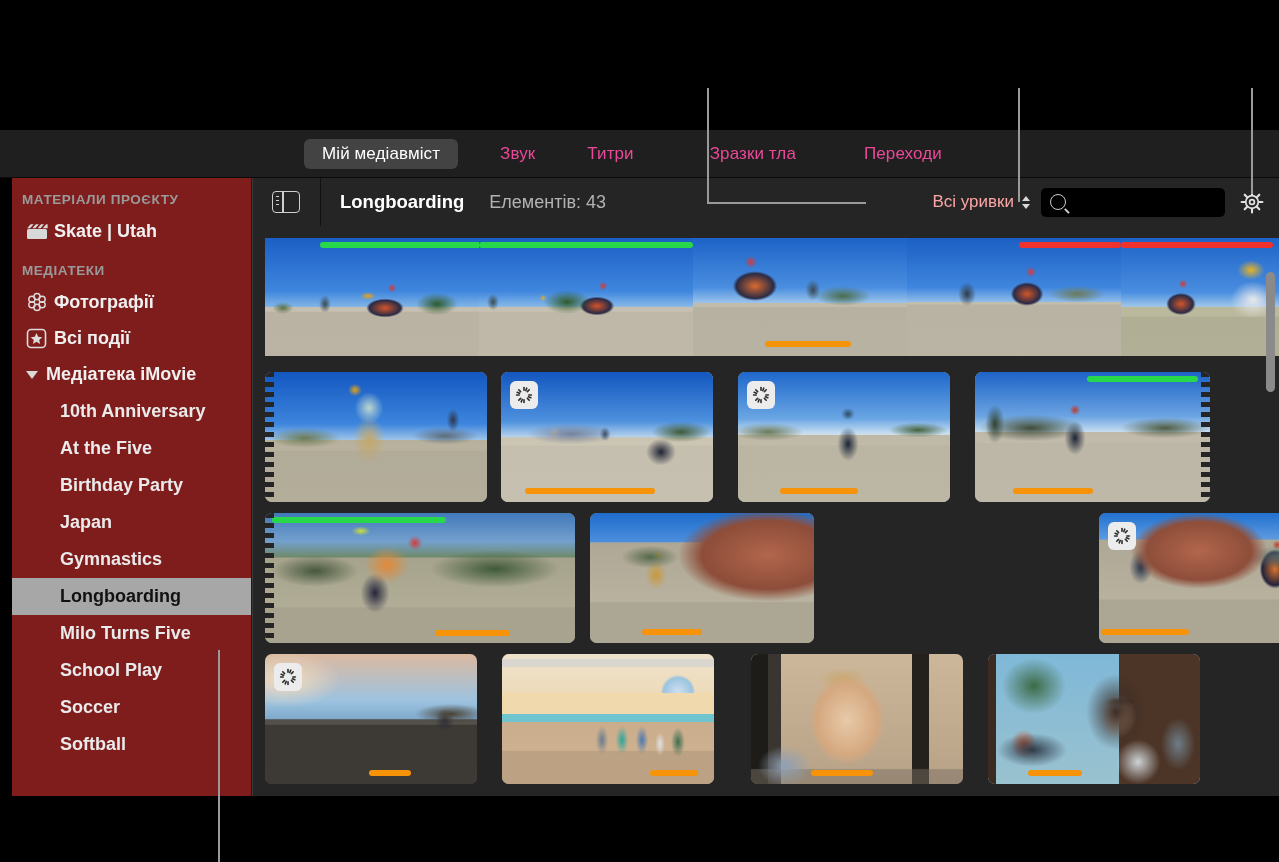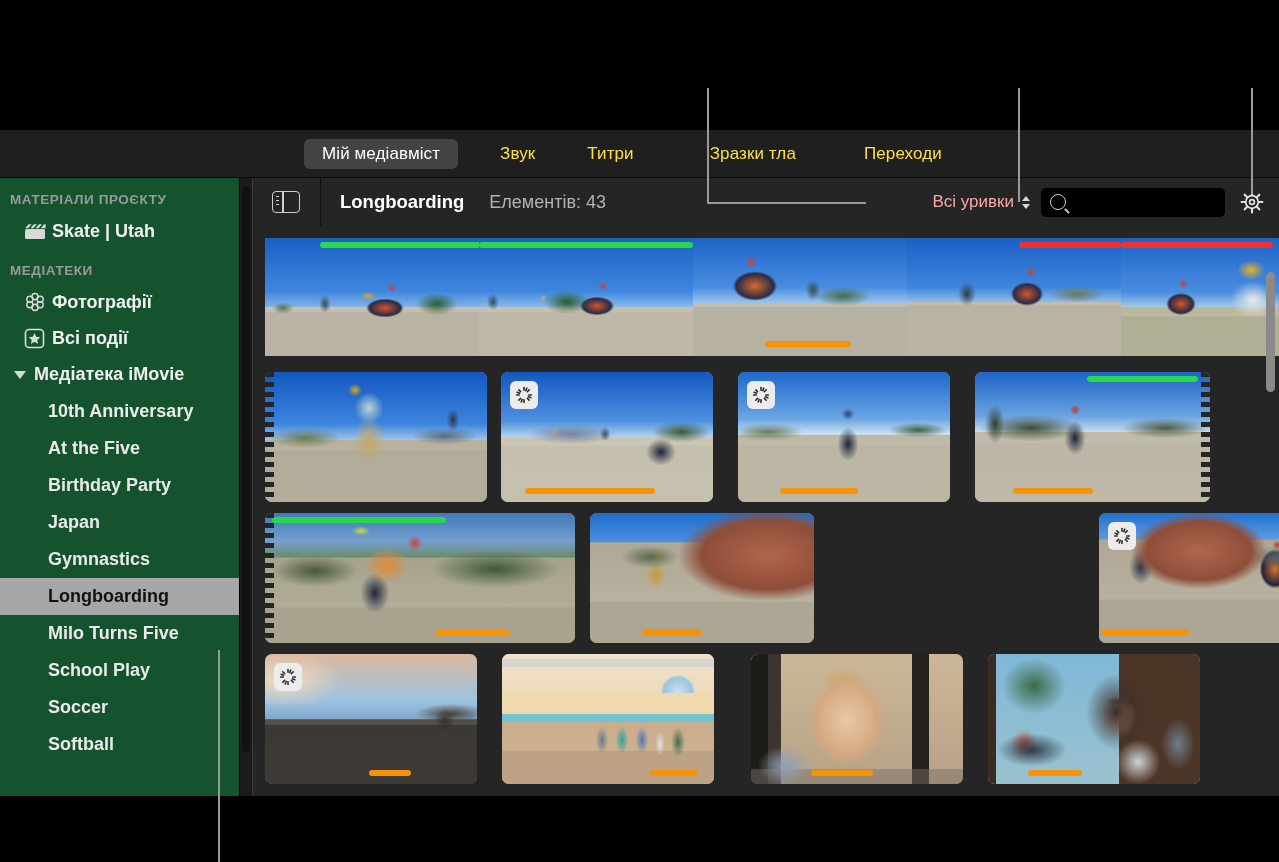--- a/index.html
+++ b/index.html
@@ -3,35 +3,35 @@
 <meta charset="utf-8">
 <style>
   html,body{margin:0;padding:0;background:#000;}
   body{width:1279px;height:862px;overflow:hidden;font-family:"Liberation Sans",sans-serif;-webkit-font-smoothing:antialiased;}
   .root{position:relative;width:1279px;height:862px;background:#000;}
 
   
   .tabbar{position:absolute;left:0;top:130px;width:1279px;height:47px;background:#1f1f1f;
           border-bottom:1px solid #0a0a0a;display:flex;align-items:center;}
   .tabs{display:flex;align-items:center;margin-left:304px;gap:0px;}
-  .tab{font-size:17px;color:#fde047;padding:5px 18px;border-radius:6px;white-space:nowrap;letter-spacing:.1px;}
+  .tab{font-size:17px;color:#ec4899;padding:5px 18px;border-radius:6px;white-space:nowrap;letter-spacing:.1px;}
   .tab.sel{background:#434343;color:#fff;font-weight:500;}
   .tab.t2{margin-left:24px;}
   .tab.t3{margin-left:16px;}
   .tab.t4{margin-left:40px;}
   .tab.t5{margin-left:32px;}
 
   
-  .sidebar{position:absolute;left:0;top:178px;width:239px;height:618px;background:#14532d;overflow:hidden;}
+  .sidebar{position:absolute;left:12px;top:178px;width:239px;height:618px;background:#7f1d1d;overflow:hidden;}
   .sb-scroll-track{position:absolute;left:240px;top:178px;width:12px;height:618px;background:#1b1b1b;}
   .sb-scroll-thumb{position:absolute;left:242px;top:186px;width:8px;height:566px;background:#121212;border-radius:4px;}
   .sb-divider{position:absolute;left:252px;top:178px;width:1px;height:618px;background:#3a3a3a;}
 
   .sb-head{color:#9a9a9a;font-size:13.5px;font-weight:700;letter-spacing:.55px;padding:14px 0 6px 10px;text-transform:uppercase;}
-  .sb-row{display:flex;align-items:center;height:36px;padding-left:24px;color:#f0f0f0;font-size:18px;}
+  .sb-row{display:flex;align-items:center;height:36px;padding-left:14px;color:#f0f0f0;font-size:18px;}
   .sb-row .ic{width:28px;display:flex;align-items:center;justify-content:flex-start;flex:0 0 28px;}
   .sb-row .lbl{font-weight:600;}
   .sb-lib{display:flex;align-items:center;height:37px;color:#f0f0f0;font-size:18px;padding-left:14px;font-weight:600;}
   .sb-item{display:flex;align-items:center;height:37px;color:#eaeaea;font-size:18px;padding-left:48px;font-weight:600;}
   .sb-item.sel{background:#a7a7a7;color:#111;}
   .tri{width:0;height:0;border-left:6px solid transparent;border-right:6px solid transparent;border-top:8px solid #d9d9d9;margin-right:8px;flex:0 0 auto;}
 
   
   .bh{position:absolute;left:253px;top:178px;width:1026px;height:48px;background:#252525;border-bottom:1px solid #111;display:flex;align-items:center;}
   .sbtoggle{width:28px;height:22px;margin-left:19px;border:1.6px solid #cfcfcf;border-radius:4px;position:relative;box-sizing:border-box;}

